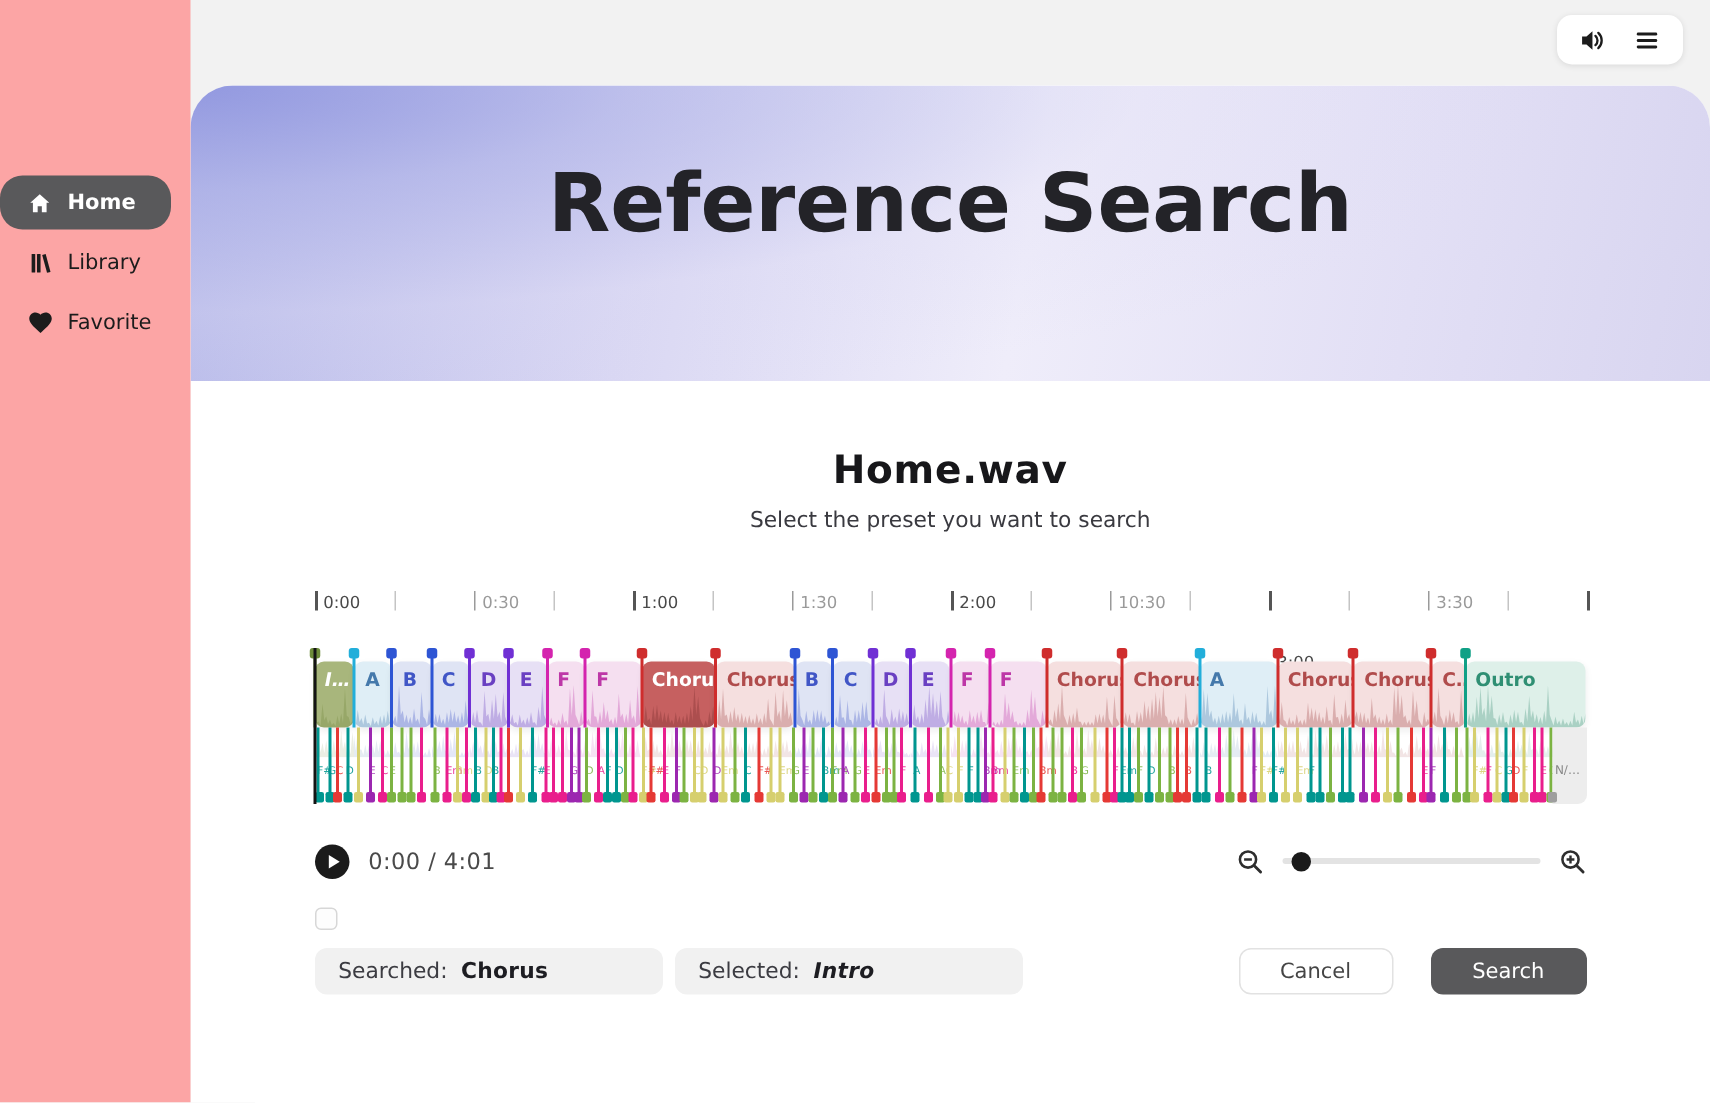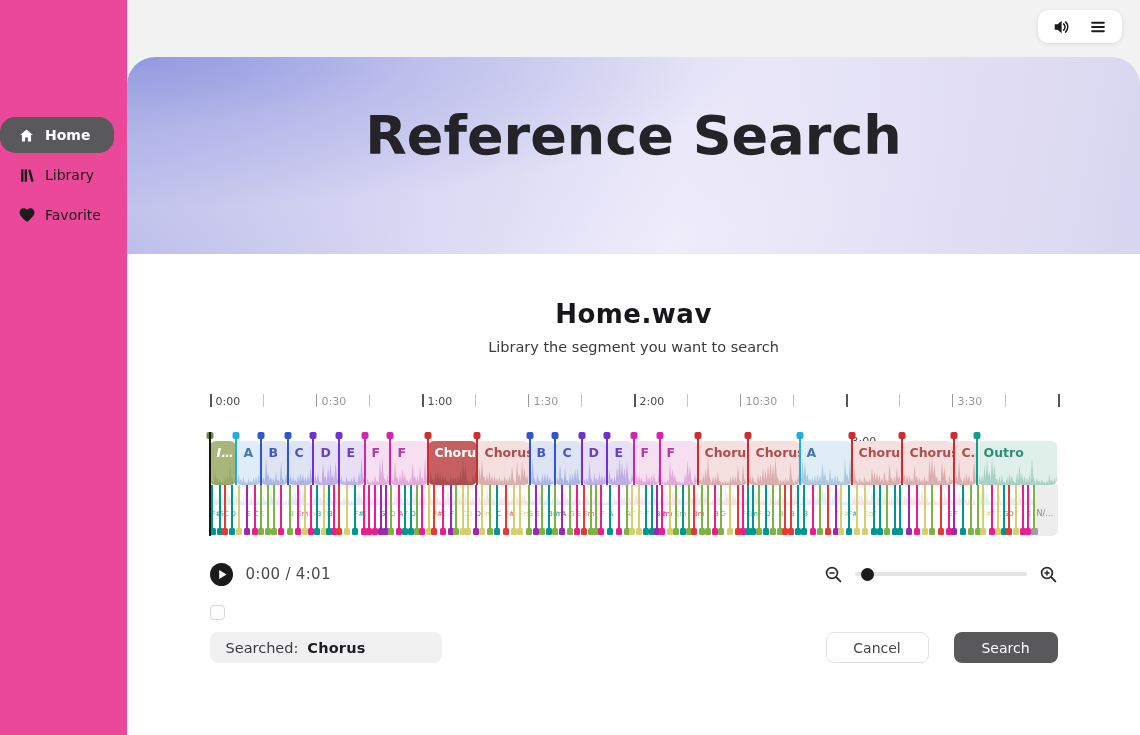--- a/index.html
+++ b/index.html
@@ -13,21 +13,21 @@
 
   
   .topbar{
     position:absolute;top:10px;right:18px;height:33px;
     background:#fff;border-radius:10px;box-shadow:0 1px 4px rgba(0,0,0,.10);
     display:flex;align-items:center;gap:16px;padding:0 14px;z-index:30;
   }
   .topbar .tbtn{display:flex;align-items:center;justify-content:center;cursor:pointer;color:#222;}
 
   
-  .sidebar{position:absolute;left:0;top:0;width:127px;height:735px;background:#ec4899;z-index:20;}
+  .sidebar{position:absolute;left:0;top:0;width:127px;height:735px;background:#fca5a5;z-index:20;}
   .side-nav{position:absolute;top:117px;left:0;width:127px;display:flex;flex-direction:column;gap:4px;}
   .side-item{display:flex;align-items:center;gap:9px;height:36px;padding-left:17px;color:#1c1c1c;font-size:14px;cursor:pointer;}
   .side-item .ic{width:19px;height:19px;display:flex;align-items:center;justify-content:center;}
   .side-item.active{
     background:#59595b;color:#fff;font-weight:bold;
     border-radius:15px;width:97px;padding-left:17px;height:36px;
   }
 
   
   .window{position:absolute;left:127px;top:57px;width:1013px;height:678px;background:#ffffff;border-radius:28px 28px 0 0;}
@@ -157,21 +157,21 @@
       </nav>
   </aside>
 
   <div class="window">
     <header class="hero">
       <h1>Reference Search</h1>
     </header>
 
     <main class="content">
       <h2 class="file-name">Home.wav</h2>
-      <p class="file-hint">Library the segment you want to search</p>
+      <p class="file-hint">Select the preset you want to search</p>
 
       <div class="panel">
         <div class="ruler">
             <div class="tick major" style="left: 0%;"></div>
             <div class="tick-label major" style="left: calc(0% + 6px);">0:00</div>
             <div class="tick minor" style="left: 6.25%;"></div>
             <div class="tick mid" style="left: 12.5%;"></div>
             <div class="tick-label mid" style="left: calc(12.5% + 6px);">0:30</div>
             <div class="tick minor" style="left: 18.75%;"></div>
             <div class="tick major" style="left: 25%;"></div>
@@ -853,19 +853,23 @@
 
         <div class="chk-row">
           <div class="checkbox"></div>
         </div>
 
         <div class="footer-row">
           <div class="pill">
             <span>Searched:</span>
             <b>Chorus</b>
           </div>
+          <div class="pill">
+            <span>Selected:</span>
+            <b class="it">Intro</b>
+          </div>
           <button class="btn btn-cancel">Cancel</button>
           <button class="btn btn-search">Search</button>
         </div>
       </div>
     </main>
   </div>
 </div>
 
 </body></html>

